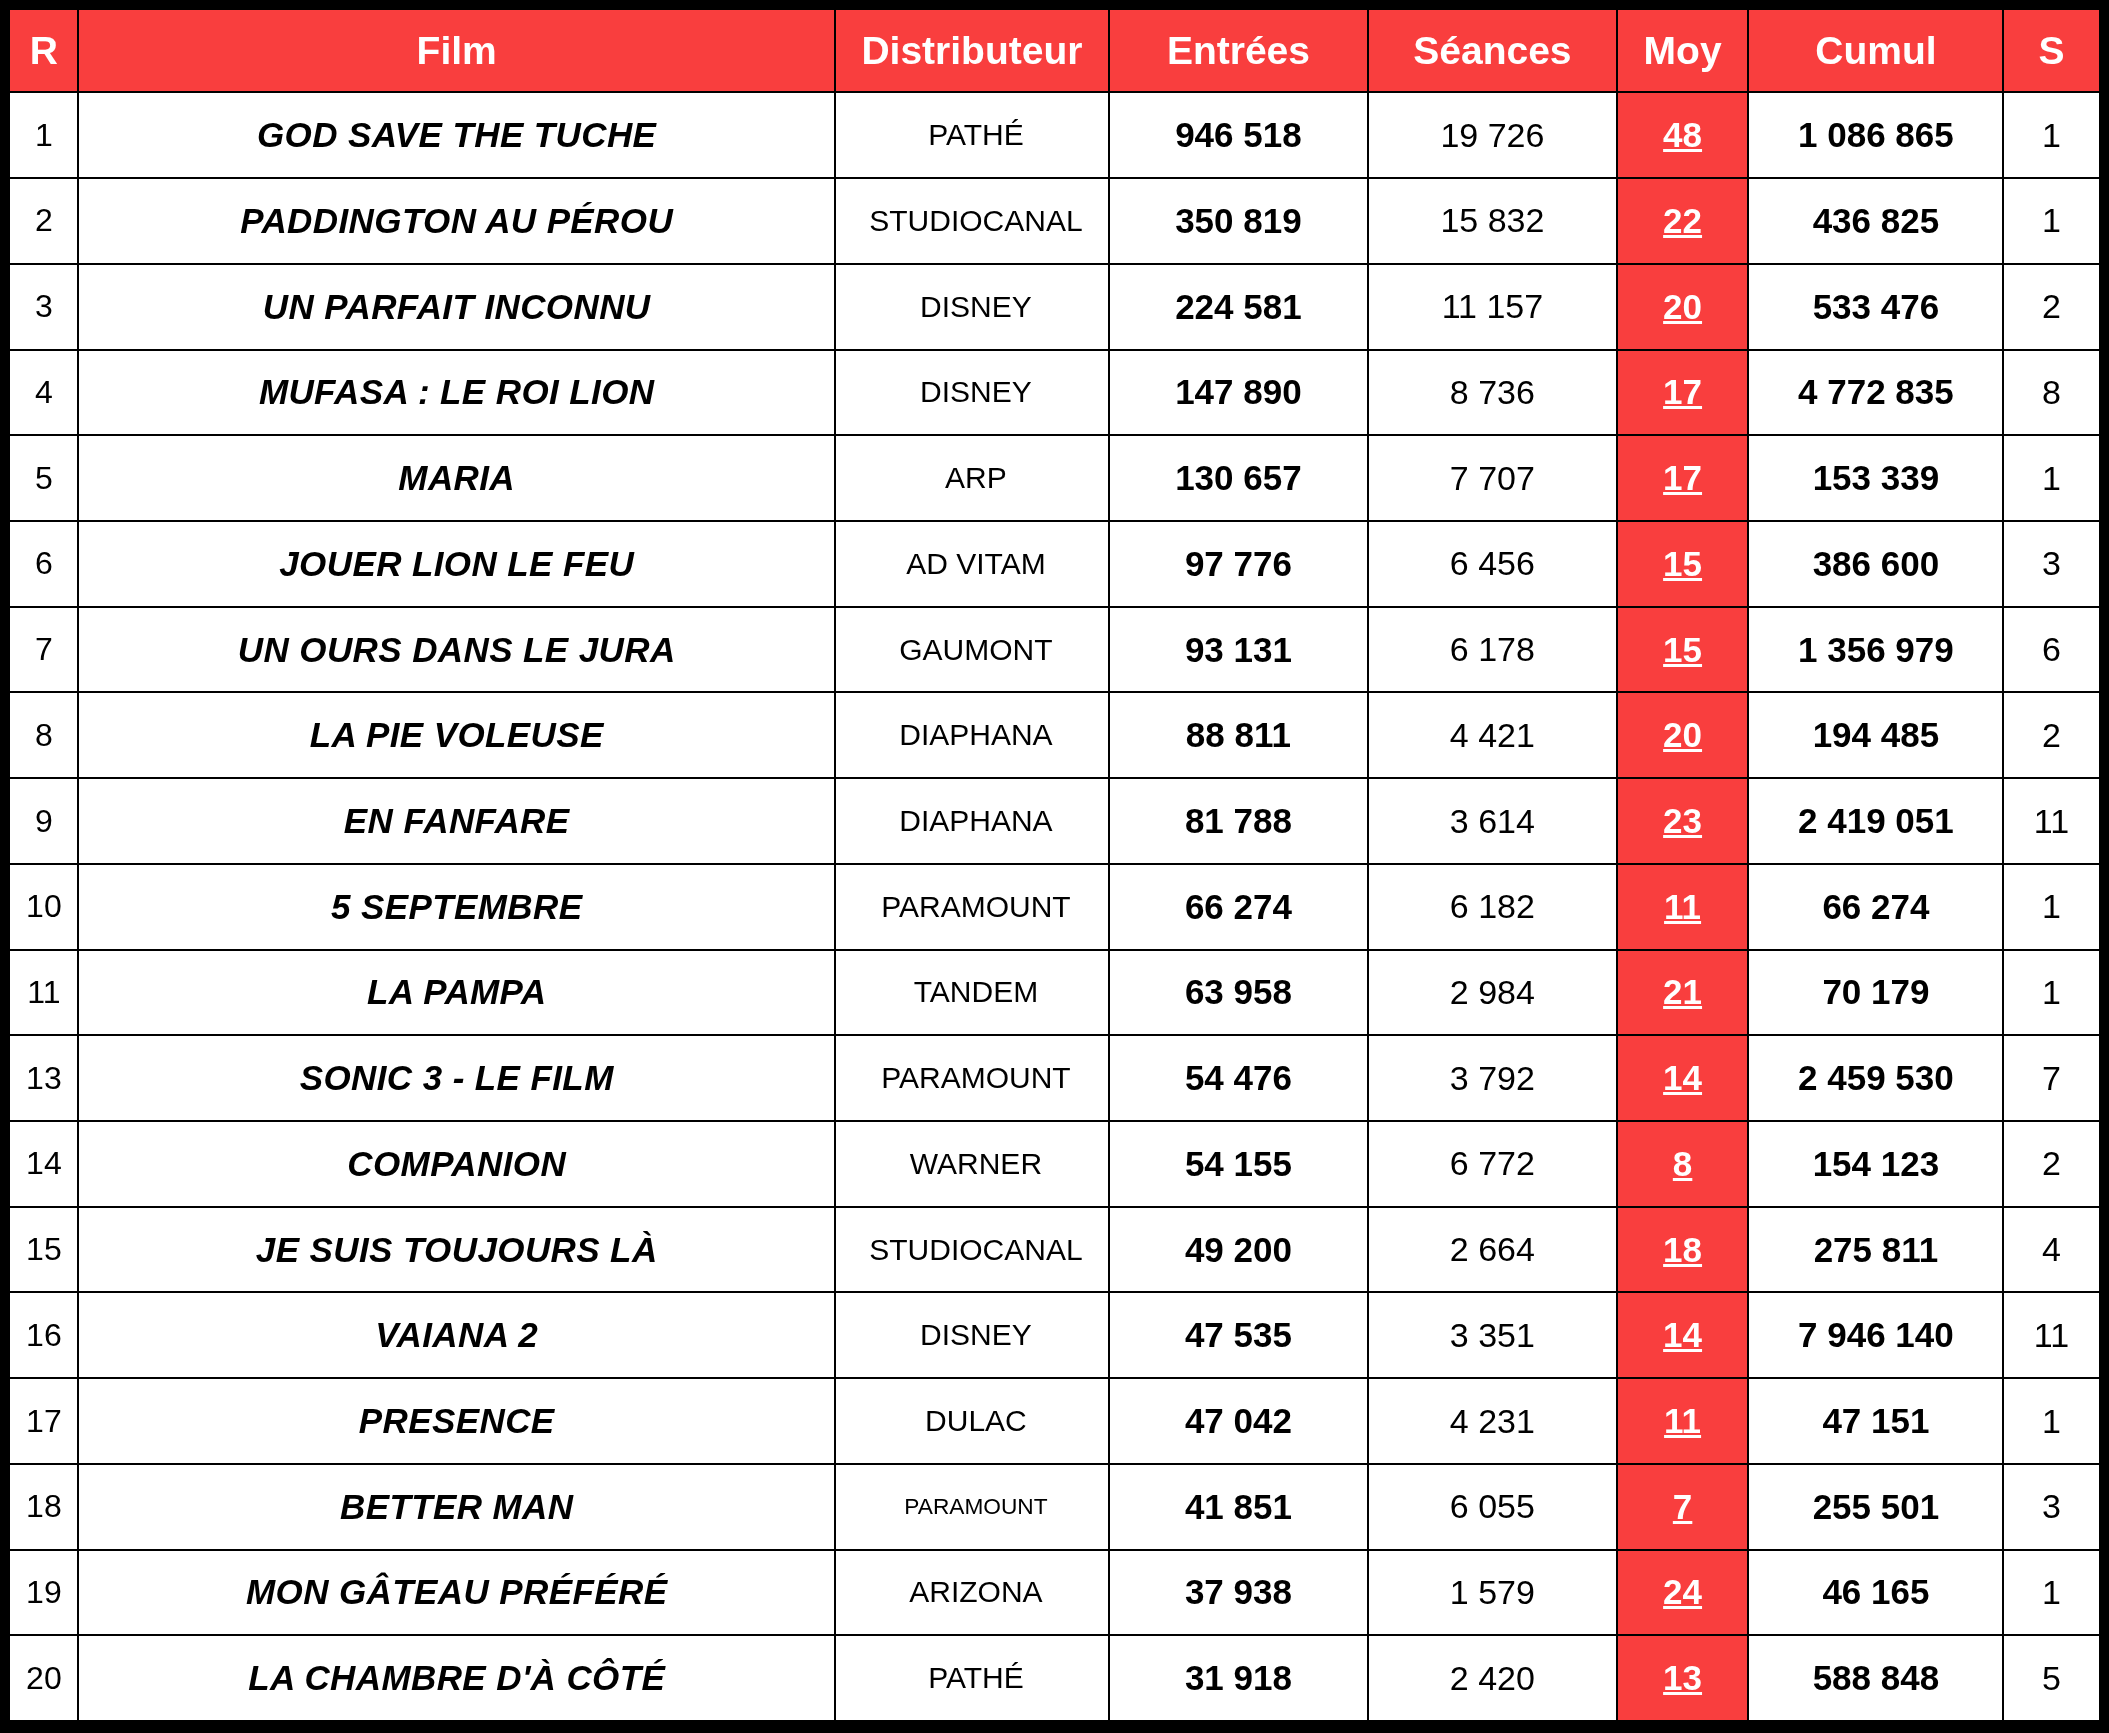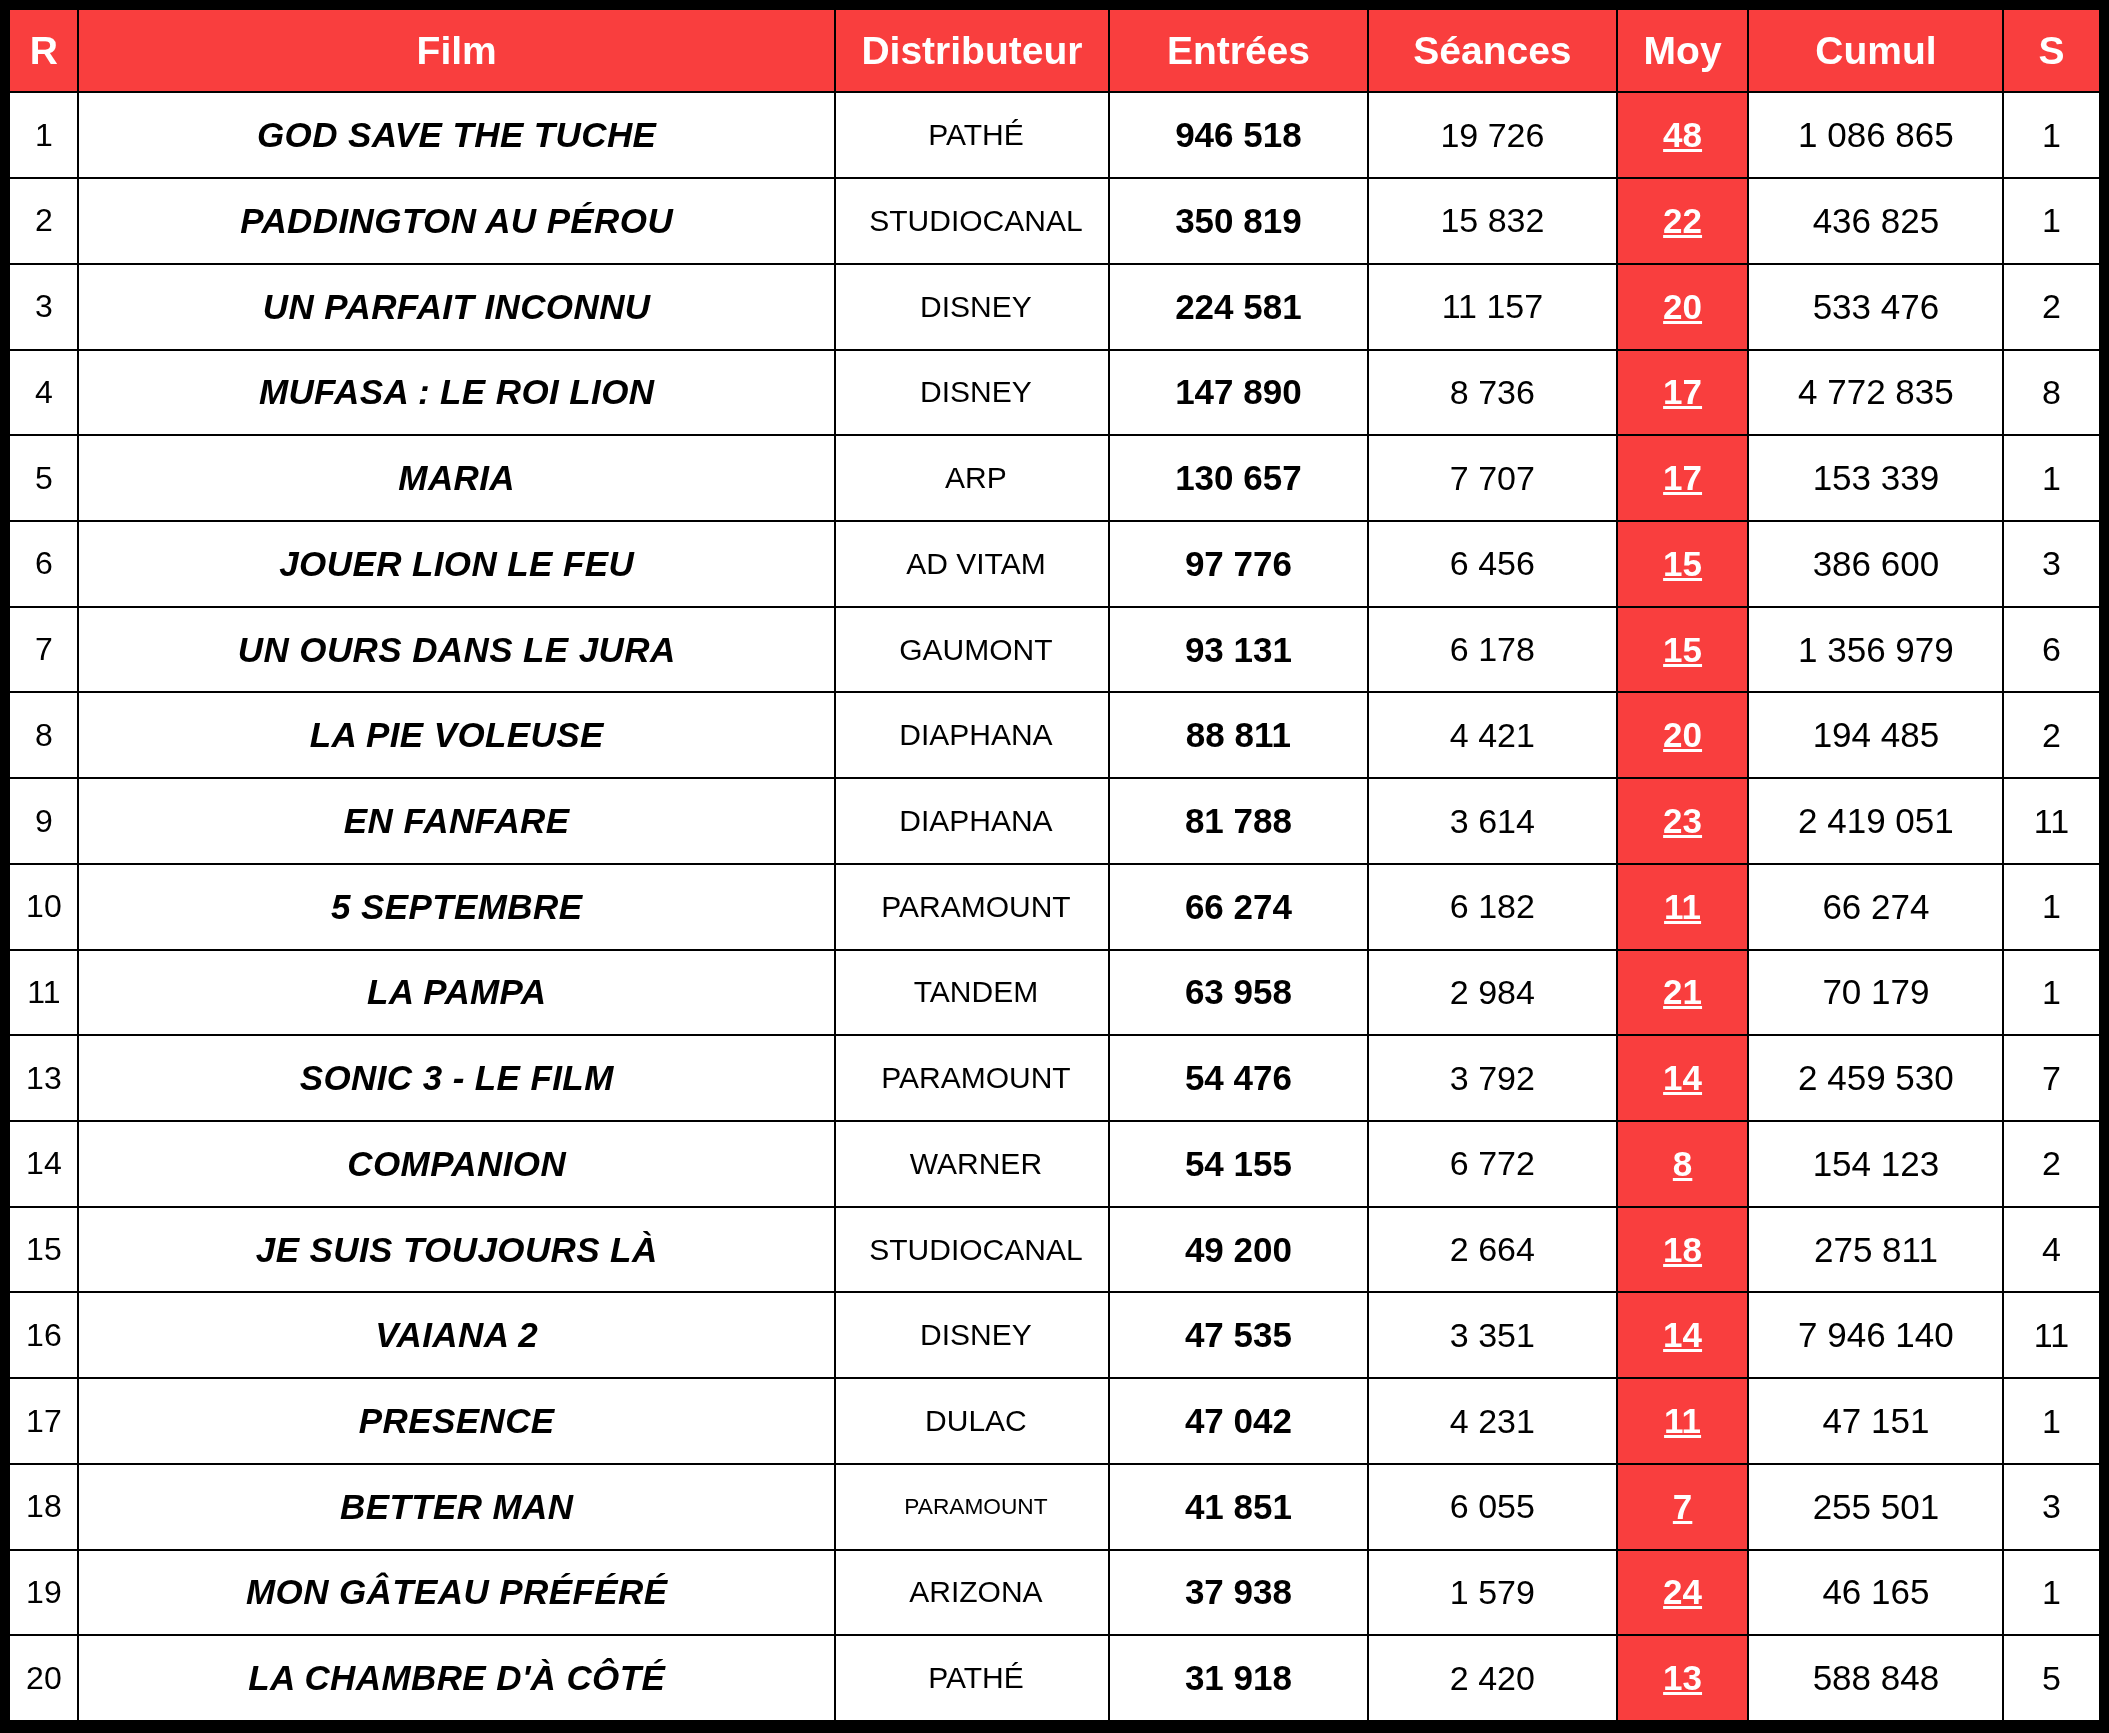--- a/index.html
+++ b/index.html
@@ -46,21 +46,21 @@
   td.col-dist.dist-small { font-size: 22.7px; }
   td.col-entrees{ font-size: 35px; font-weight: 700; }
   td.col-seances{ font-size: 34px; font-weight: 400; }
   td.col-moy    {
     background: var(--accent, #F93E3E);
     color: #fff;
     font-size: 35px;
     font-weight: 700;
     text-decoration: underline;
   }
-  td.col-cumul  { font-size: 35px; font-weight: 400; }
+  td.col-cumul  { font-size: 35px; font-weight: 700; }
   td.col-s      { font-size: 34px; font-weight: 400; }
 </style>
 </head>
 <body>
 
 <div class="frame">
   <table class="box-office">
     <colgroup>
       <col style="width:3.3%">
       <col style="width:36.2%">

